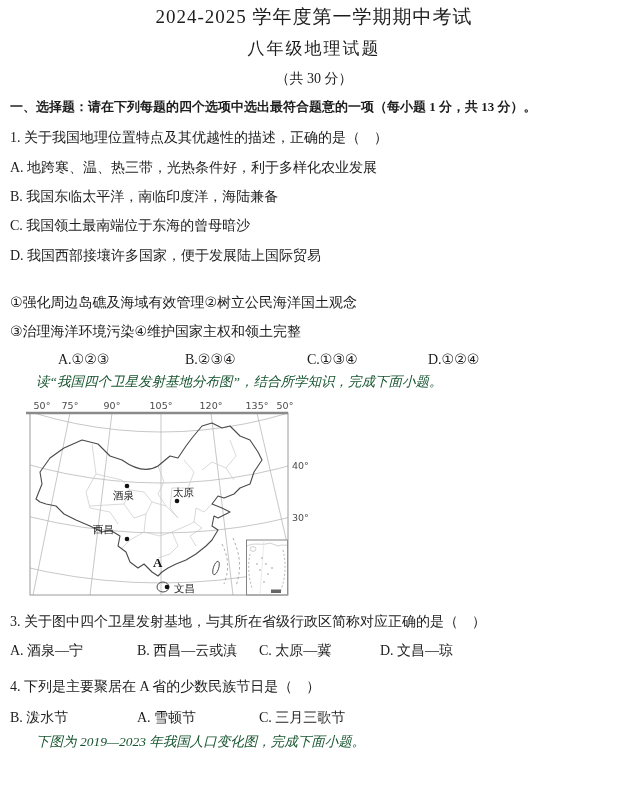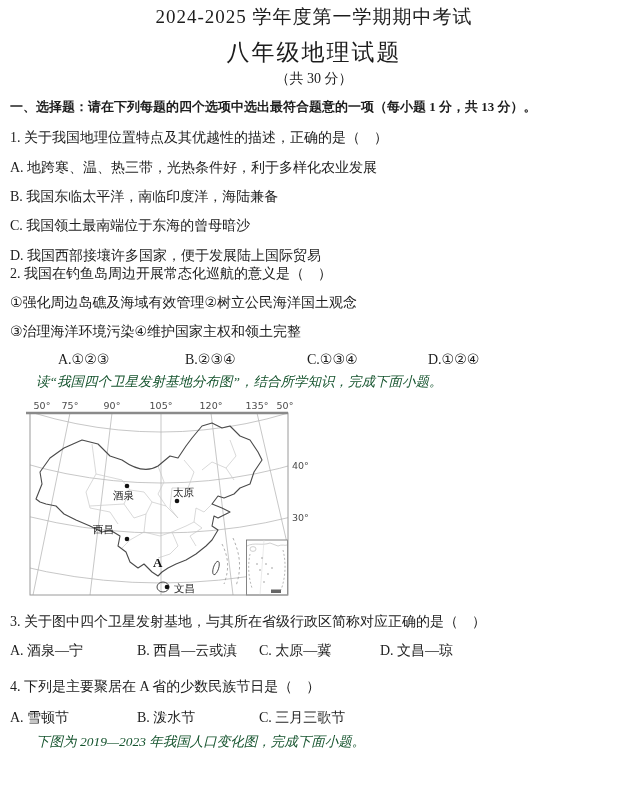--- a/index.html
+++ b/index.html
@@ -1,20 +1,20 @@
 <!DOCTYPE html>
 <html><head>
 <meta charset="utf-8">
 <style>
   html,body{margin:0;padding:0;background:#fff;}
   .page{position:relative;width:628px;height:797px;background:#ffffff;overflow:hidden;
         font-family:"Liberation Serif","DejaVu Sans",serif;color:#1c1c1c;}
   .center{position:absolute;left:0;width:100%;text-align:center;font-weight:normal;white-space:nowrap;}
   .t1{top:4px;font-size:19px;letter-spacing:1px;}
-  .t2{top:37px;font-size:23px;letter-spacing:2px;}
+  .t2{top:37px;font-size:17px;letter-spacing:2px;}
   .t3{top:70px;font-size:14px;}
   .line{position:absolute;left:10px;font-size:14px;white-space:nowrap;}
   .bold{font-weight:bold;}
   .opts{position:absolute;left:10px;width:612px;display:grid;
         grid-template-columns:127px 122px 121px 1fr;font-size:14px;white-space:nowrap;}
   .kai{position:absolute;left:36px;font-size:13.5px;font-style:italic;color:#14532d;white-space:nowrap;}
   .mapwrap{position:absolute;left:26px;top:396px;width:296px;height:214px;}
   svg text{font-family:"DejaVu Sans","Liberation Sans",sans-serif;}
   .deg{font-size:9.5px;fill:#4a4a4a;}
   .city{font-size:10.5px;fill:#222;}
@@ -30,21 +30,20 @@
   <div class="center t3">（共 30 分）</div>
 
   <div class="line bold" style="top:98px;font-size:13px;">一、选择题：请在下列每题的四个选项中选出最符合题意的一项（每小题 1 分，共 13 分）。</div>
 
   <div class="line" style="top:129px;">1. 关于我国地理位置特点及其优越性的描述，正确的是（　）</div>
   <div class="line" style="top:159px;">A. 地跨寒、温、热三带，光热条件好，利于多样化农业发展</div>
   <div class="line" style="top:188px;">B. 我国东临太平洋，南临印度洋，海陆兼备</div>
   <div class="line" style="top:217px;">C. 我国领土最南端位于东海的曾母暗沙</div>
   <div class="line" style="top:247px;text-align:right;">D. 我国西部接壤许多国家，便于发展陆上国际贸易</div>
 
-  <div class="line" style="top:265px;">2. 我国在钓鱼岛周边开展常态化巡航的意义是（　）</div>
   <div class="line" style="top:294px;">①强化周边岛礁及海域有效管理②树立公民海洋国土观念</div>
   <div class="line" style="top:323px;">③治理海洋环境污染④维护国家主权和领土完整</div>
   <div class="opts" style="top:351px;margin-left:48px;">
     <span>A.①②③</span>
     <span>B.②③④</span>
     <span>C.①③④</span>
     <span>D.①②④</span>
   </div>
 
   <div class="kai" style="top:373px;">读“我国四个卫星发射基地分布图”，结合所学知识，完成下面小题。</div>
@@ -155,20 +154,20 @@
   <div class="line" style="top:613px;">3. 关于图中四个卫星发射基地，与其所在省级行政区简称对应正确的是（　）</div>
   <div class="opts" style="top:642px;">
     <span>A. 酒泉—宁</span>
     <span>B. 西昌—云或滇</span>
     <span>C. 太原—冀</span>
     <span>D. 文昌—琼</span>
   </div>
 
   <div class="line" style="top:678px;">4. 下列是主要聚居在 A 省的少数民族节日是（　）</div>
   <div class="opts" style="top:709px;">
+    <span>B. 泼水节</span>
     <span>A. 雪顿节</span>
-    <span>B. 泼水节</span>
     <span>C. 三月三歌节</span>
   </div>
 
   <div class="kai" style="top:733px;">下图为 2019—2023 年我国人口变化图，完成下面小题。</div>
 
 </div>
 
 </body></html>

